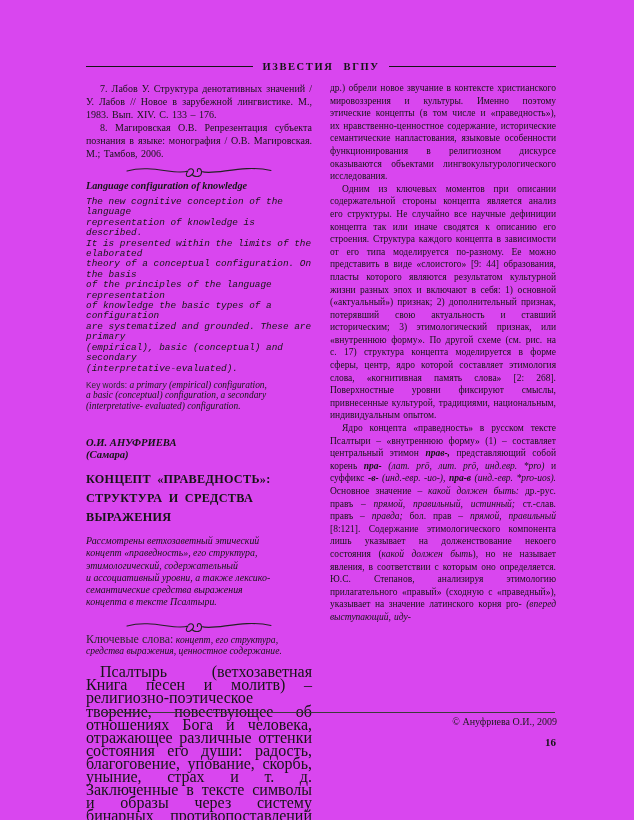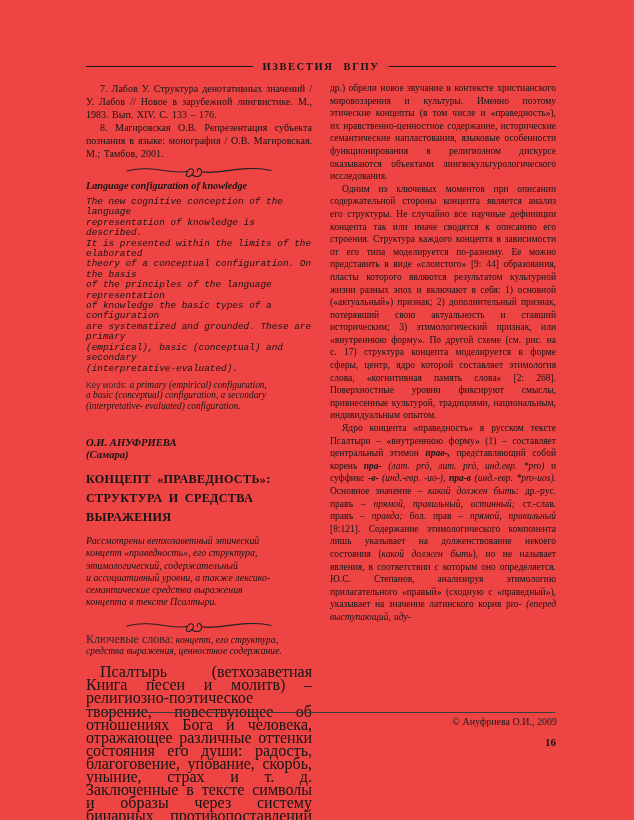--- a/index.html
+++ b/index.html
@@ -1,16 +1,16 @@
 <!DOCTYPE html>
 <html><head>
 <meta charset="utf-8">
 <style>
   html,body{margin:0;padding:0;background:#ffffff;}
-  .page{position:relative;width:634px;height:820px;background:#ef4444;
+  .page{position:relative;width:634px;height:820px;background:#d946ef;
         font-family:"Liberation Serif", serif;color:#151515;overflow:hidden;}
 
   
   .jheader{position:absolute;top:61px;left:86px;width:470px;display:flex;align-items:center;gap:9px;}
   .jheader .rule{flex:1;border-top:1.4px solid #151515;height:0;}
   .jheader .jtitle{font-weight:bold;font-size:10.5px;letter-spacing:1.6px;word-spacing:6px;white-space:nowrap;}
 
   
   .columns{position:absolute;top:82px;left:86px;width:470px;display:flex;gap:18px;}
   .col{width:226px;}
@@ -55,21 +55,21 @@
   <div class="jheader">
     <div class="rule"></div>
     <div class="jtitle">ИЗВЕСТИЯ ВГПУ</div>
     <div class="rule"></div>
   </div>
 
   <div class="columns">
 
     <div class="col">
       <p class="ref">7. Лабов У. Структура денотативных значений / У. Лабов // Новое в зарубежной лингвистике. М., 1983. Вып. XIV. С. 133 – 176.</p>
-      <p class="ref">8. Магировская О.В. Репрезентация субъекта познания в языке: монография / О.В. Магировская. М.; Тамбов, 2001.</p>
+      <p class="ref">8. Магировская О.В. Репрезентация субъекта познания в языке: монография / О.В. Магировская. М.; Тамбов, 2006.</p>
 
       <div class="flourish">
         <svg width="150" height="14" viewBox="0 0 150 14">
           <path d="M3 8 C 28 1, 52 13, 64 8 C 60 13, 64 15.5, 68 11.5 C 71.5 8, 68 3.5, 64.5 7 M68 11.5 C 72 15.5, 78 13.5, 77.5 8.5 C 77 4.5, 72.5 4.5, 73.5 8.5 M77.5 8.5 C 90 13, 118 1, 147 7.5" stroke="#222" fill="none" stroke-width="1.1" stroke-linecap="round"></path>
         </svg>
       </div>
 
       <p class="eng-title">Language configuration of knowledge</p>
       <p class="eng-abs pre">The new cognitive conception of the language
 representation of knowledge is described.

